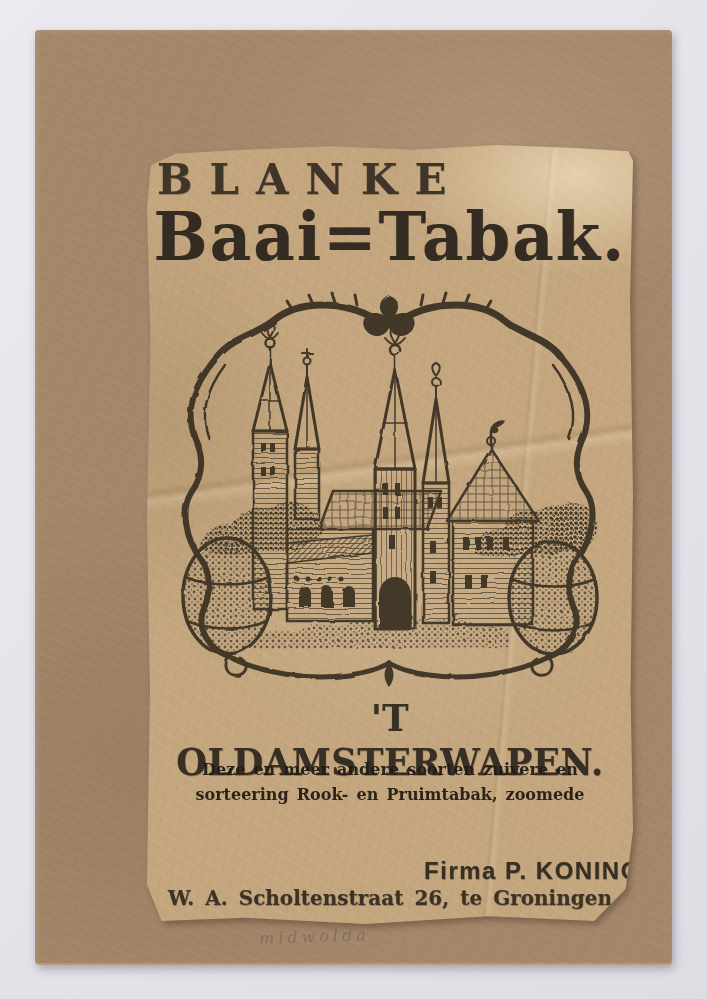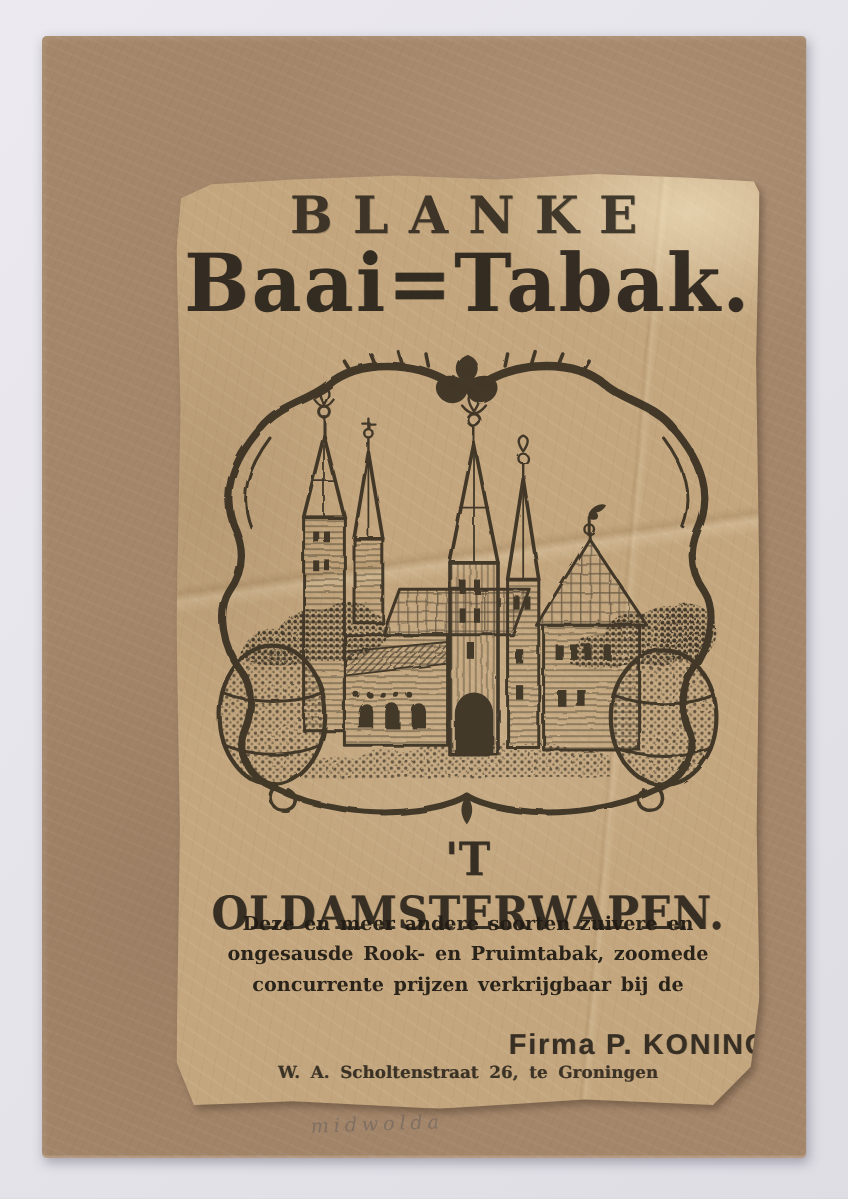--- a/index.html
+++ b/index.html
@@ -45,21 +45,21 @@
       repeating-linear-gradient(100deg, rgba(95,65,30,.045) 0 1px, transparent 1px 10px),
       repeating-linear-gradient(34deg, rgba(255,248,228,.05) 0 2px, transparent 2px 12px);
     clip-path:polygon(
       0.8% 2.6%, 6% 1.1%, 20% 0.6%, 38% 0.15%, 55% 0.6%, 72% 0%, 88% 0.4%, 99% 0.8%,
       100% 2%, 99.4% 20%, 100% 45%, 99.5% 70%, 100% 88%, 98.5% 95.5%,
       92% 99.6%, 70% 99%, 45% 100%, 20% 99.2%, 3% 99.6%,
       0% 95%, 0.6% 70%, 0% 48%, 0.7% 25%, 0% 8%);
   }
   .ink{color:#29231b;text-shadow:.5px .5px 0 rgba(41,35,27,.35), -.5px 0 0 rgba(41,35,27,.18);}
   .brand1{
-    position:absolute;top:10px;left:0;width:100%;text-align:center;
+    position:absolute;top:10px;left:0;width:100%;text-align:left;
     font-size:42px;font-weight:bold;letter-spacing:17px;padding-left:10px;box-sizing:border-box;
     opacity:.86;transform:scaleY(1.02);
   }
   .brand2{
     position:absolute;top:54px;left:0;width:100%;text-align:center;
     font-size:64px;font-weight:bold;letter-spacing:2px;
     opacity:.93;transform:scaleY(1.04);
   }
   .woodcut{position:absolute;top:146px;left:22px;}
   .caption{
@@ -72,21 +72,21 @@
     font-size:16px;font-weight:bold;line-height:25.4px;word-spacing:2.5px;
     color:#211c15;opacity:.95;
   }
   .firm{
     position:absolute;top:712px;left:0;width:100%;text-align:right;
     font-family:"Liberation Sans","DejaVu Sans",sans-serif;
     font-size:24px;font-weight:bold;letter-spacing:1.5px;opacity:.9;margin-left:16px;
   }
   .address{
     position:absolute;top:741px;left:0;width:100%;text-align:center;
-    font-size:14px;font-weight:bold;word-spacing:4px;opacity:.88;
+    font-size:20px;font-weight:bold;word-spacing:4px;opacity:.88;
   }
   .pencil{
     position:absolute;left:224px;top:897px;
     font-style:italic;font-size:16px;letter-spacing:4px;
     color:rgba(100,95,92,.55);transform:rotate(-2deg);
   }
 </style>
 </head>
 <body>
 
@@ -239,22 +239,21 @@
               <path d="M306,262 q0,-24 28,-24 q8,-22 34,-18 q26,-14 44,4 q12,12 4,26 q-28,18 -58,12 q-36,8 -52,0z" fill="url(#stipD)" stroke="none"></path>
               <circle cx="404" cy="236" r="24" fill="url(#stipD)" stroke="none"></circle>
             </g>
           </g>
         </svg>
 
         <div class="caption ink">'T OLDAMSTERWAPEN.</div>
 
         <div class="bodytext">
           <div>Deze en meer andere soorten zuivere en</div>
-          <div>ongesausde Rook- en Pruimtabak, zoomede</div>
-          <div>concurrente prijzen verkrijgbaar bij de</div>
+          <div>sorteering Rook- en Pruimtabak, zoomede</div>
         </div>
 
         <div class="firm ink">Firma P. KONING,</div>
         <div class="address ink">W. A. Scholtenstraat 26, te Groningen</div>
       </div>
     </div>
 
     <div class="pencil">midwolda</div>
   </div>
 </div>

